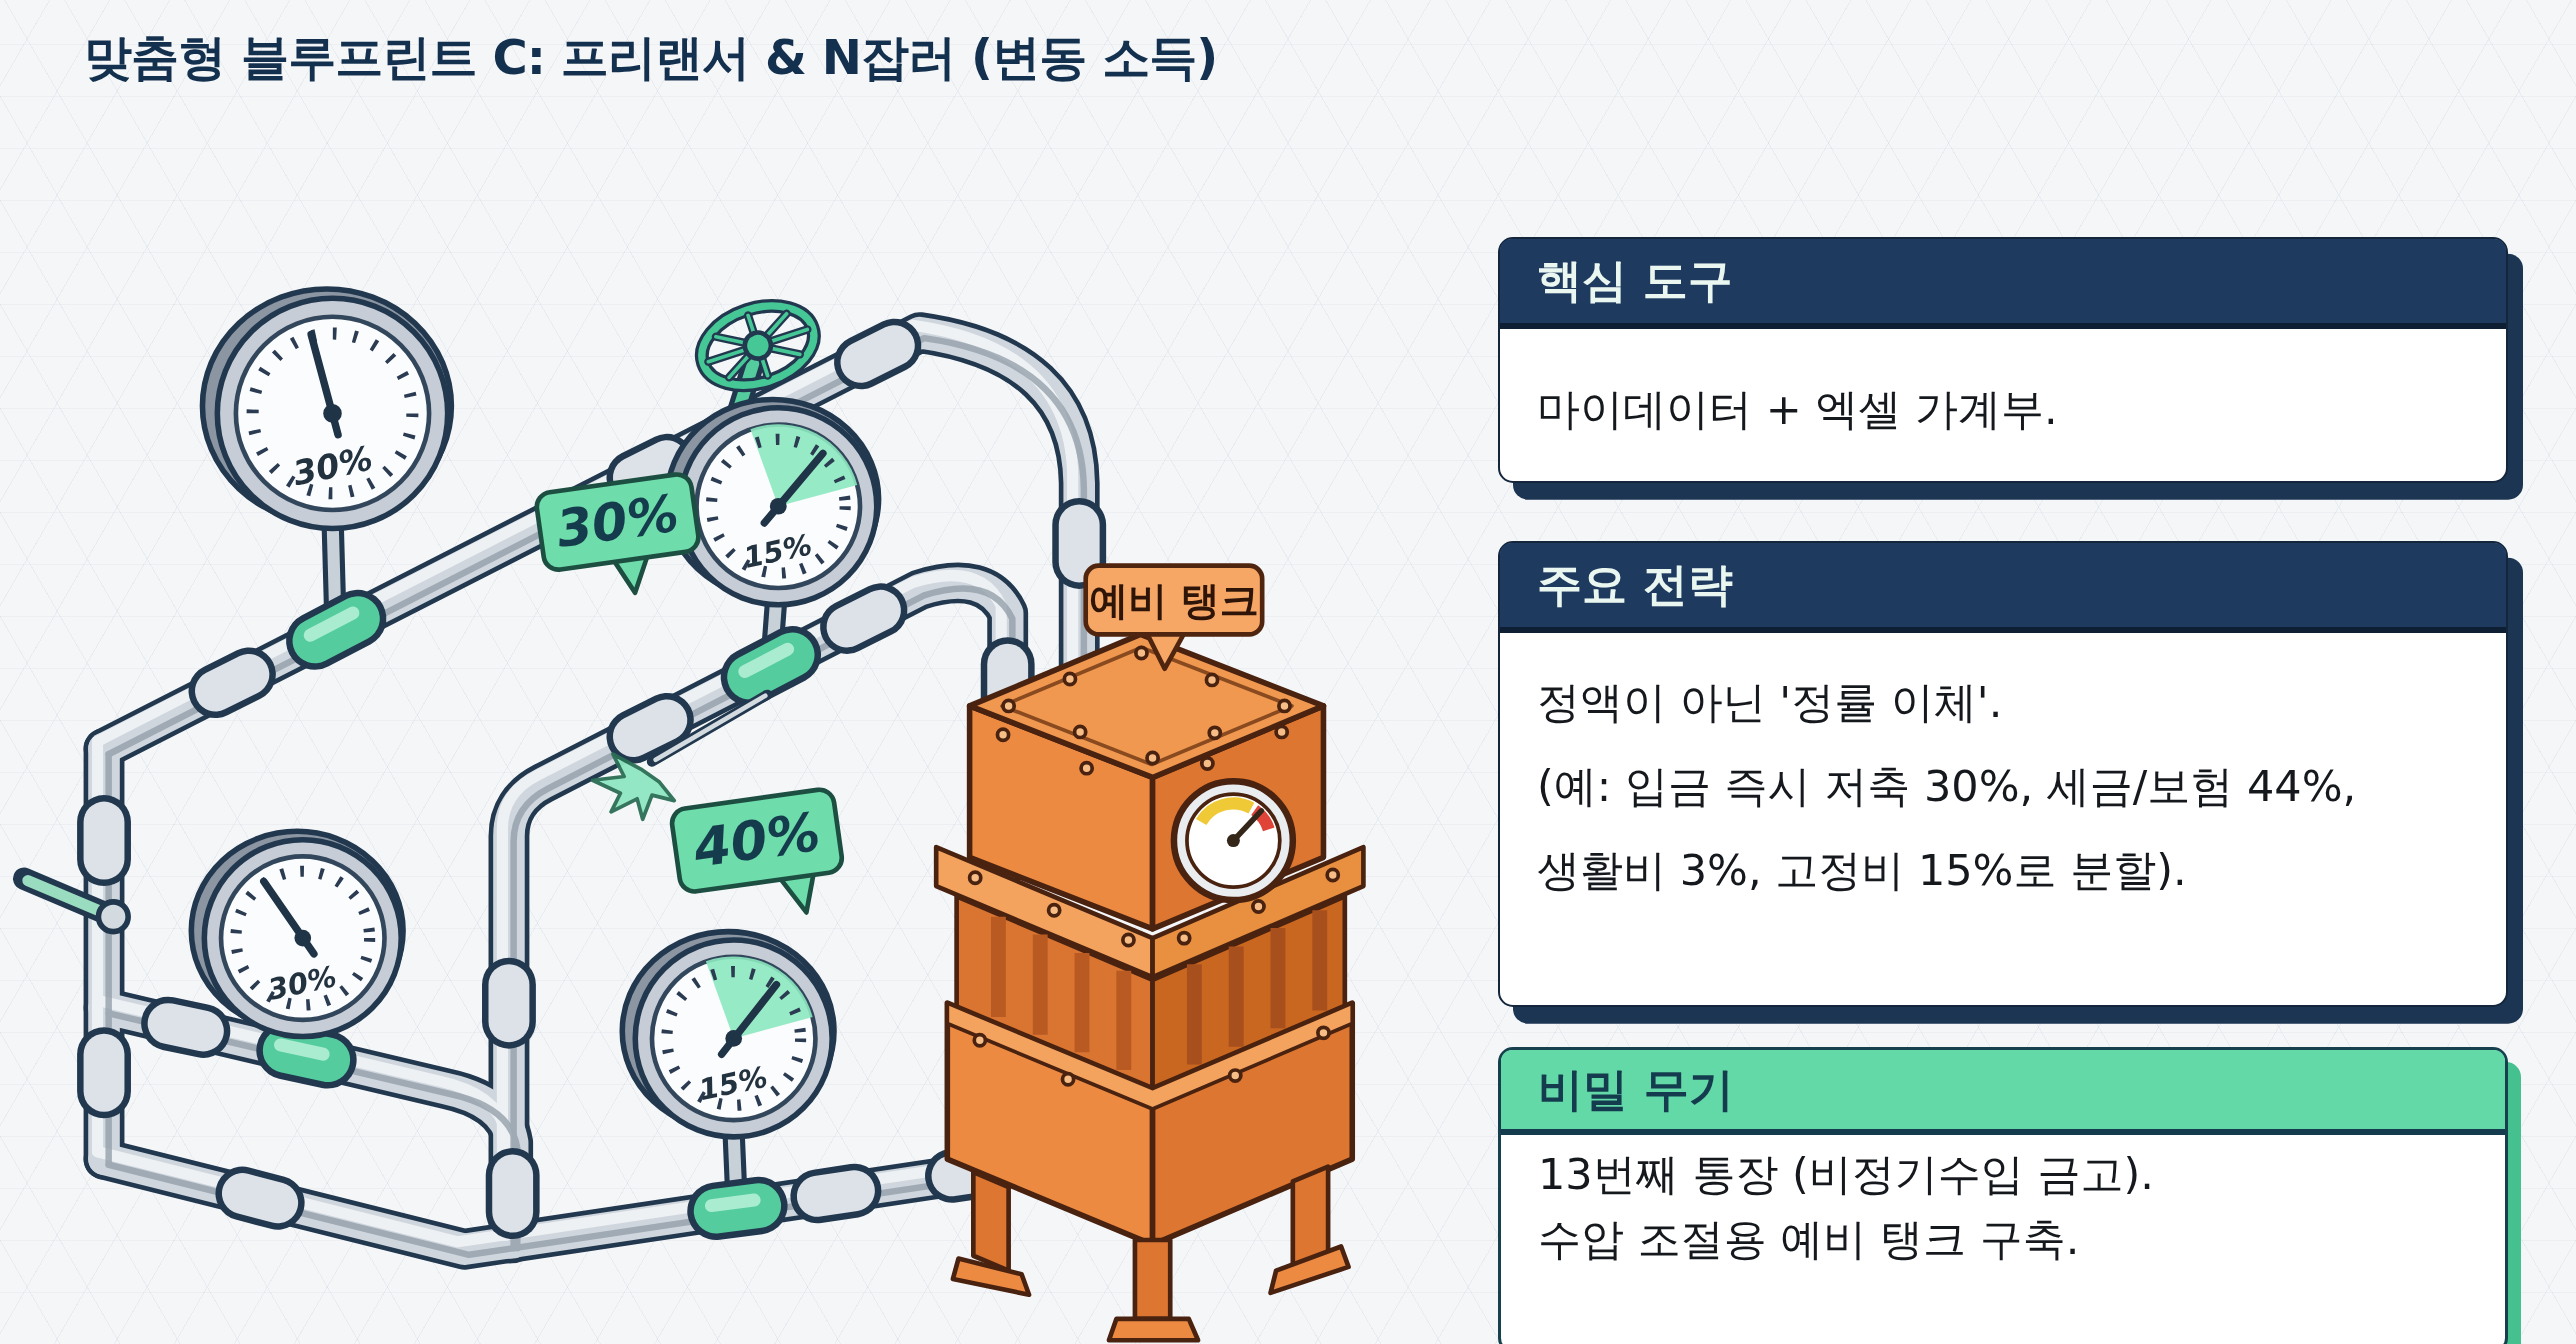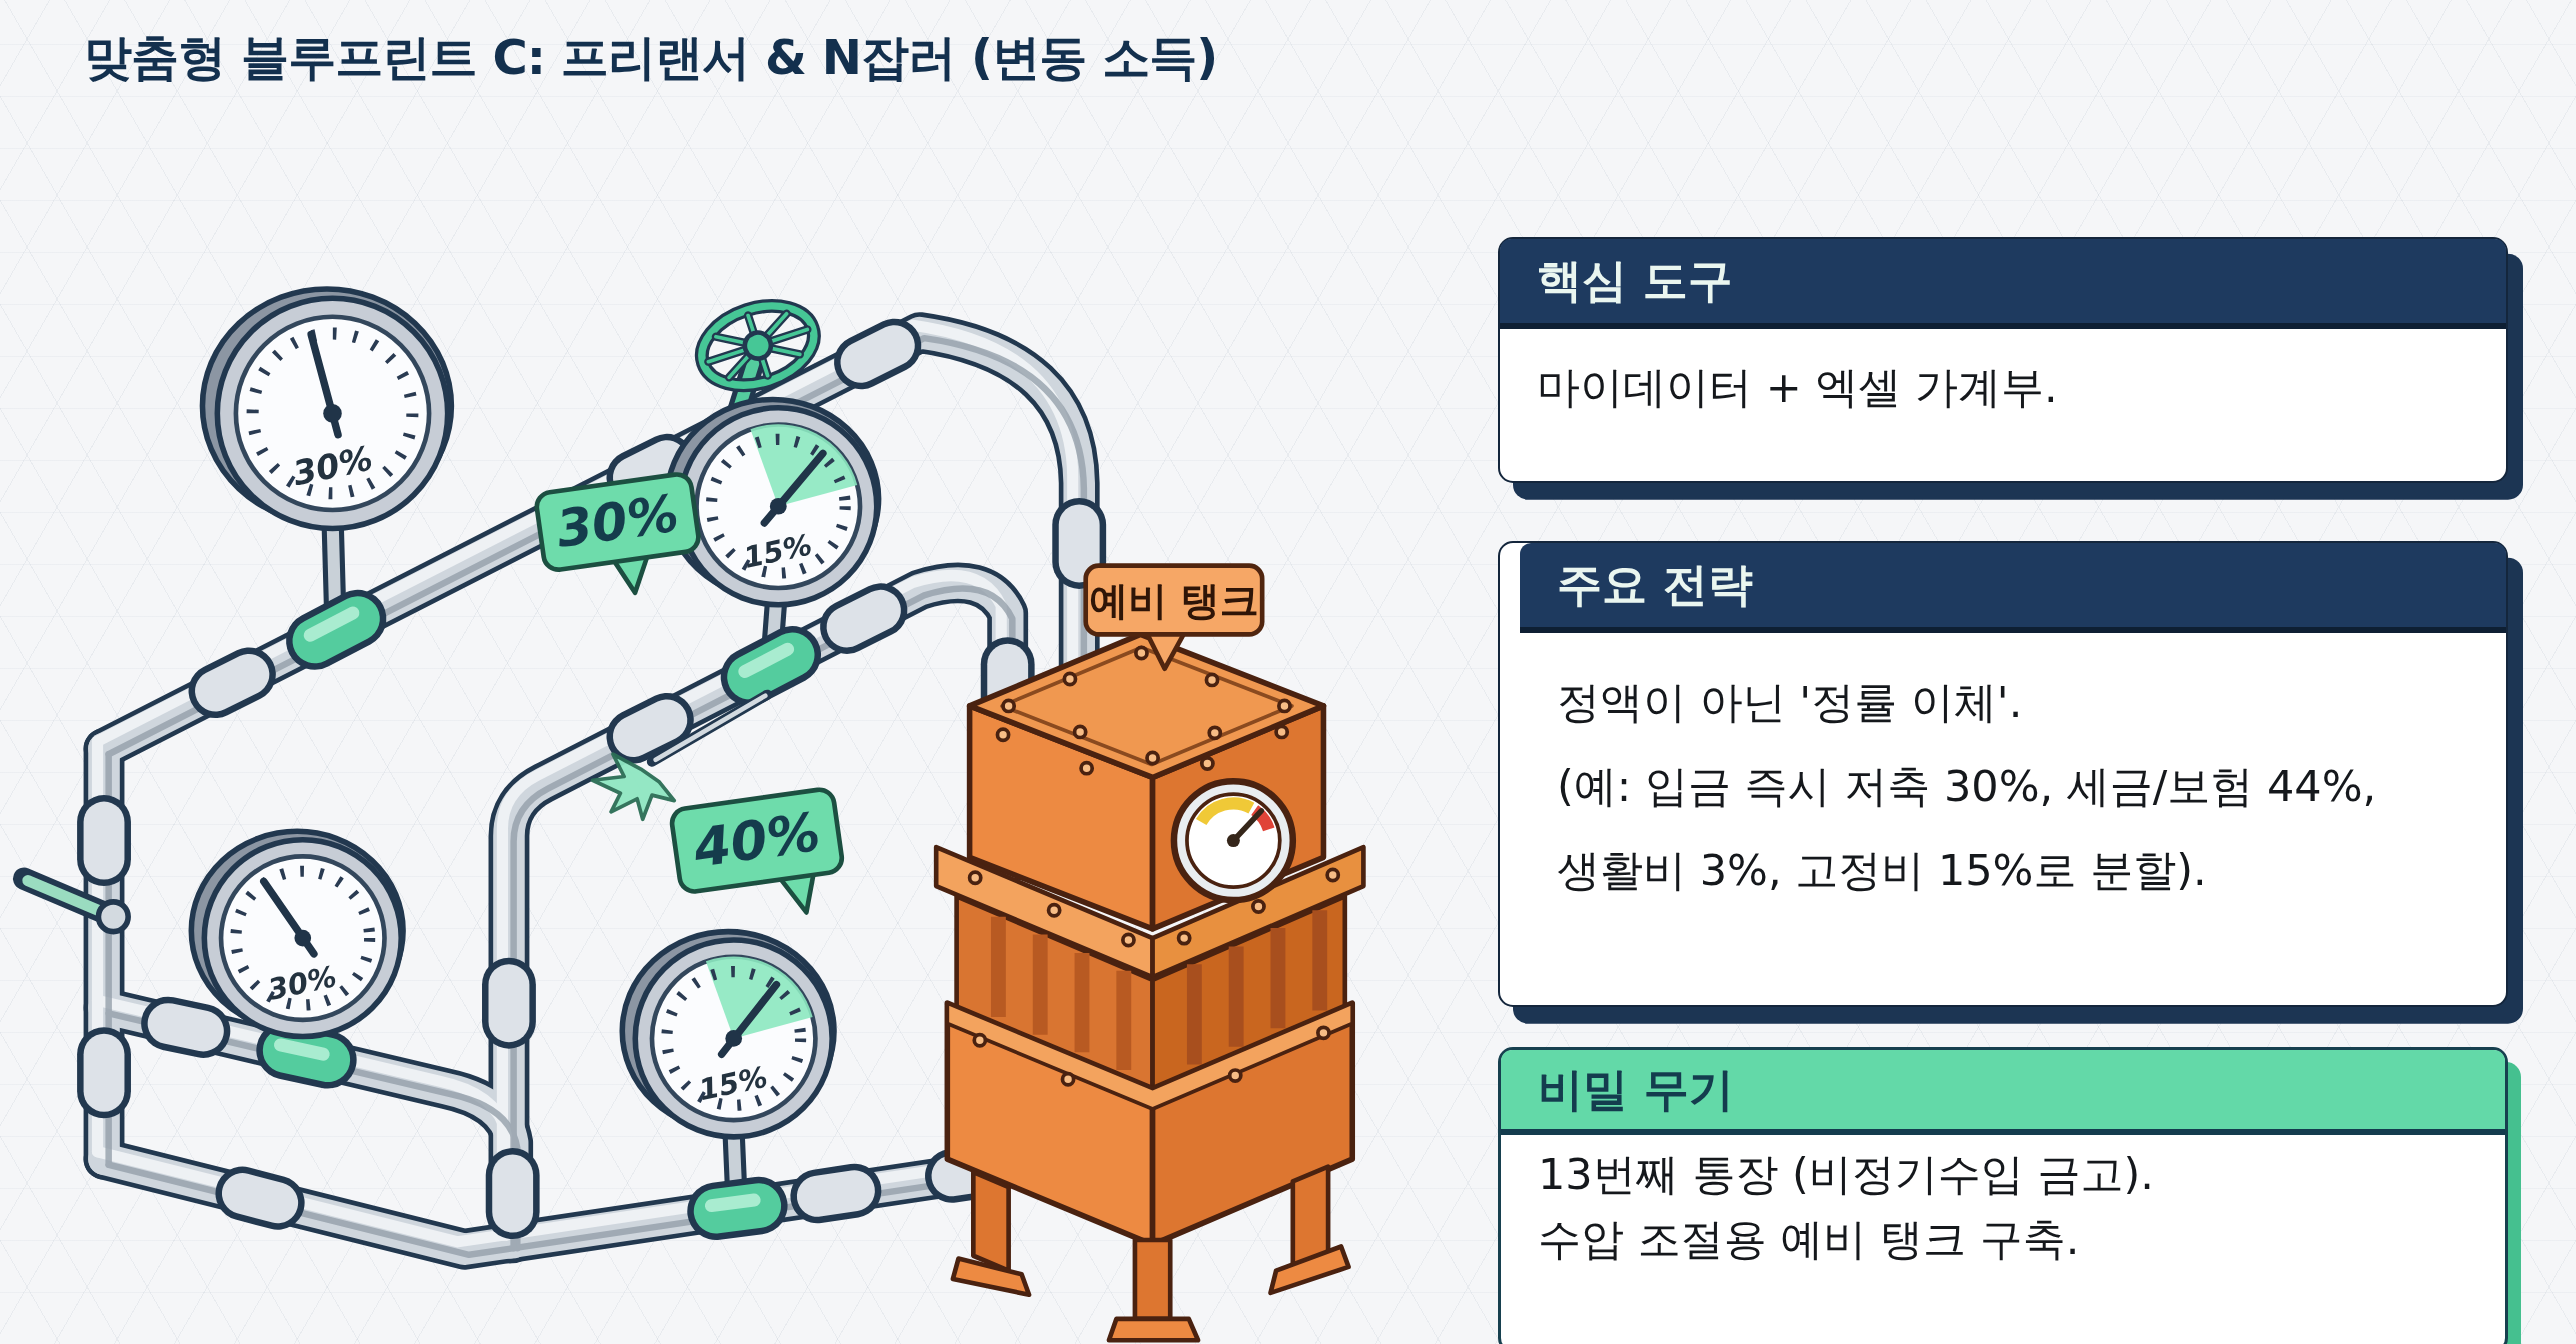--- a/index.html
+++ b/index.html
@@ -25,22 +25,22 @@
   .card.mint { border:3.7px solid #17404f; box-shadow:13px 15px 0 #45c08f; }
   .card-header {
     height:90px; display:flex; align-items:center; padding:0 37px;
     border-radius:11px 11px 0 0; font-size:45px; font-weight:700;
   }
   .card.navy .card-header { background:#1e3a5f; color:#eaf6f0; border-bottom:6.5px solid #0e1f33; }
   .card.mint .card-header { background:#63d9a8; color:#143c4e; border-bottom:6.5px solid #143c4e; height:85px; }
   .card-body { padding:28px 37px 18.6px 37px; font-size:43px; color:#15181c; font-weight:500; }
   .card-body p { line-height:1.95; }
   .card1 { top:237px; height:246px; }
-  .card1 .card-body { padding-top:17px; }
-  .card2 { top:541px; height:466px;padding-left:20px; }
+  .card1 .card-body { padding-top:39px; }
+  .card2 { top:541px; height:466px; }
   .card3 { top:1047px; height:306px; }
   .card3 .card-body { padding:7.4px 37px 15px 37px; }
   .card3 .card-body p { line-height:1.5; }
 </style>
 </head>
 <body>
 
 <div class="page">
 
   <h1 class="page-title">맞춤형 블루프린트 C: 프리랜서 &amp; N잡러 (변동 소득)</h1>

